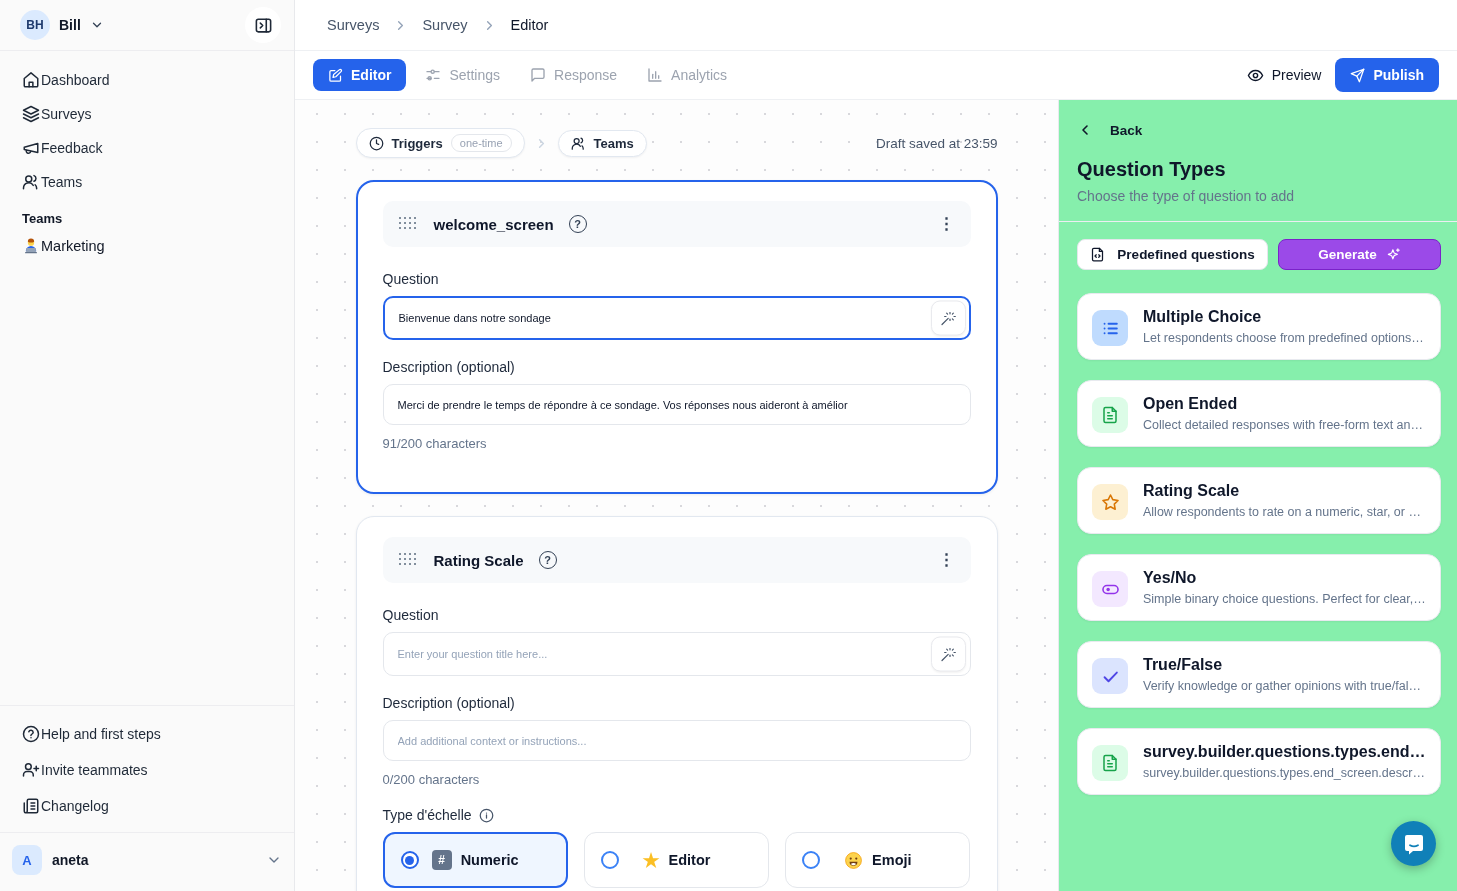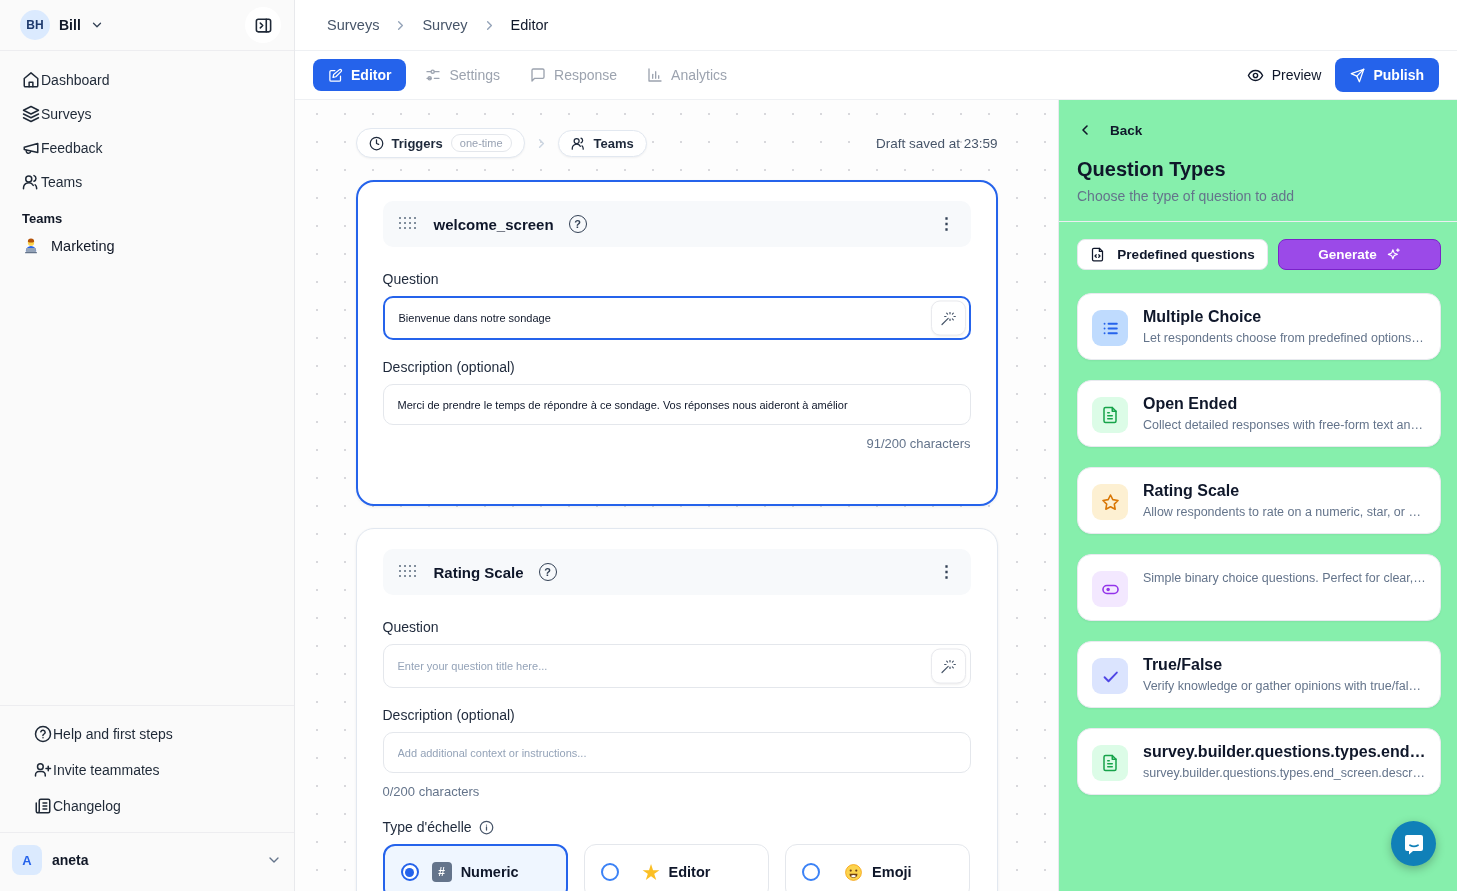--- a/index.html
+++ b/index.html
@@ -14,23 +14,23 @@
   .sb-top { height:51px; flex:none; display:flex; align-items:center; justify-content:space-between; padding:0 13px 0 14px; border-bottom:1px solid #ededf0; }
   .ws { display:flex; align-items:center; gap:9px; cursor:pointer; padding:4px 6px; border-radius:8px; }
   .avatar-circle { width:30px; height:30px; border-radius:50%; background:#dbeafe; color:#1e3a6d; font-size:12px; font-weight:700; display:flex; align-items:center; justify-content:center; }
   .ws-name { font-weight:700; font-size:14px; color:#111827; }
   .ws-chev { color:#334155; }
   .collapse-btn { width:36px; height:36px; border-radius:50%; background:#fff; border:none; display:flex; align-items:center; justify-content:center; color:#1f2937; cursor:pointer; }
   .sb-nav { padding:12px 12px 0; display:flex; flex-direction:column; }
   .sb-item { display:flex; align-items:center; gap:1px; height:34px; padding:0 10px; border-radius:8px; font-size:14px; color:#1f2937; cursor:pointer; }
   .sb-item .nav-ic { width:18px; height:18px; color:#1f2937; flex:none; }
   .sb-section { padding:12px 22px 2px; font-size:13px; font-weight:700; color:#111827; }
-  .sb-team { display:flex; align-items:center; gap:11px; height:36px; padding:0 22px; font-size:14.5px; color:#111827; cursor:pointer; }
+  .sb-team { display:flex; align-items:center; gap:1px; height:36px; padding:0 22px; font-size:14.5px; color:#111827; cursor:pointer; }
   .sb-spacer { flex:1; }
-  .sb-footer { border-top:1px solid #ededf0; padding:10px 24px 0; }
+  .sb-footer { border-top:1px solid #ededf0; padding:10px 12px 0; }
   .sb-footer .sb-item { height:36px; }
   .account-row { border-top:1px solid #ededf0; margin-top:8px; padding:12px 12px 16px; display:flex; align-items:center; gap:10px; cursor:pointer; }
   .avatar-square { width:30px; height:30px; border-radius:8px; background:#dbeafe; color:#2563eb; font-size:13px; font-weight:700; display:flex; align-items:center; justify-content:center; }
   .account-name { font-size:14px; font-weight:700; color:#111827; }
   .account-chev { margin-left:auto; color:#64748b; }
 
   
   .main { flex:1; display:flex; flex-direction:column; min-width:0; }
   .topbar { height:51px; flex:none; background:#fff; border-bottom:1px solid #eef0f3; display:flex; align-items:center; gap:14px; padding:0 32px; }
   .crumb { font-size:14.5px; color:#475569; cursor:pointer; }
@@ -65,21 +65,21 @@
   .kebab { margin-left:auto; color:#334155; font-size:16px; font-weight:700; cursor:pointer; line-height:1; }
 
   .field-label { font-size:14px; font-weight:500; color:#1e293b; margin-bottom:9px; display:flex; align-items:center; gap:7px; }
   .input-wrap { position:relative; margin-bottom:19px; }
   .text-input { width:100%; height:44px; border:1px solid #e4e7ec; border-radius:10px; padding:0 52px 0 14px; font-size:11px; color:#0f172a; background:#fff; font-family:inherit; }
   .text-input.plain { padding-right:14px; height:41px; }
   .text-input::placeholder { color:#94a3b8; }
   .text-input.focused { border:2px solid var(--accent-blue,#2563eb); }
   .wand-btn { position:absolute; right:5px; top:50%; transform:translateY(-50%); width:35px; height:35px; border-radius:9px; background:#fff; border:1px solid #e9eaee; display:flex; align-items:center; justify-content:center; color:#475569; box-shadow:0 1px 2px rgba(0,0,0,.05); cursor:pointer; }
   .char-count { font-size:13px; color:#64748b; margin:-8px 0 20px; }
-  .char-count.last { margin-bottom:12px;text-align:right; }
+  .char-count.last { margin-bottom:0; }
 
   .scale-label { margin-top:2px; }
   .info-ic { color:#475569; }
   .scale-row { display:grid; grid-template-columns:repeat(3,1fr); gap:16px; }
   .scale-opt { position:relative; height:56px; border:1px solid #e4e7ec; border-radius:12px; background:#fff; display:flex; align-items:center; justify-content:center; gap:9px; font-size:14.5px; font-weight:600; color:#0f172a; cursor:pointer; }
   .scale-opt.selected { border:2px solid var(--accent-blue,#2563eb); background:var(--selected-bg,#eff6ff); }
   .radio { position:absolute; left:16px; top:50%; transform:translateY(-50%); width:18px; height:18px; border-radius:50%; border:2px solid var(--radio-blue,#3b82f6); background:#fff; }
   .radio.checked { border-color:#2563eb; }
   .radio.checked::after { content:""; position:absolute; inset:2.5px; border-radius:50%; background:#2563eb; }
   .keycap { width:20px; height:20px; border-radius:4px; background:#64748b; color:#fff; font-size:12px; font-weight:700; display:flex; align-items:center; justify-content:center; }
@@ -502,20 +502,21 @@
             </div>
 
             <div class="type-card">
               <span class="type-icon" style="background: rgb(243, 232, 255); color: rgb(147, 51, 234);">
                 <svg width="19" height="19" viewBox="0 0 24 24" fill="none" stroke="currentColor" stroke-width="2" stroke-linecap="round" stroke-linejoin="round">
                     <rect x="2.5" y="7" width="19" height="10" rx="5"></rect>
                     <circle cx="9" cy="12" r="2.2" fill="currentColor" stroke="none"></circle>
                   </svg>
               </span>
               <div class="type-body">
+                <div class="type-name">Yes/No</div>
                 <div class="type-desc">Simple binary choice questions. Perfect for clear, deci...</div>
               </div>
             </div>
 
             <div class="type-card">
               <span class="type-icon" style="background: rgb(219, 228, 254); color: rgb(79, 70, 229);">
                 <svg width="19" height="19" viewBox="0 0 24 24" fill="none" stroke="currentColor" stroke-width="2.4" stroke-linecap="round" stroke-linejoin="round">
                     <path d="m4.5 13 5 5L20 7"></path>
                   </svg>
               </span>

